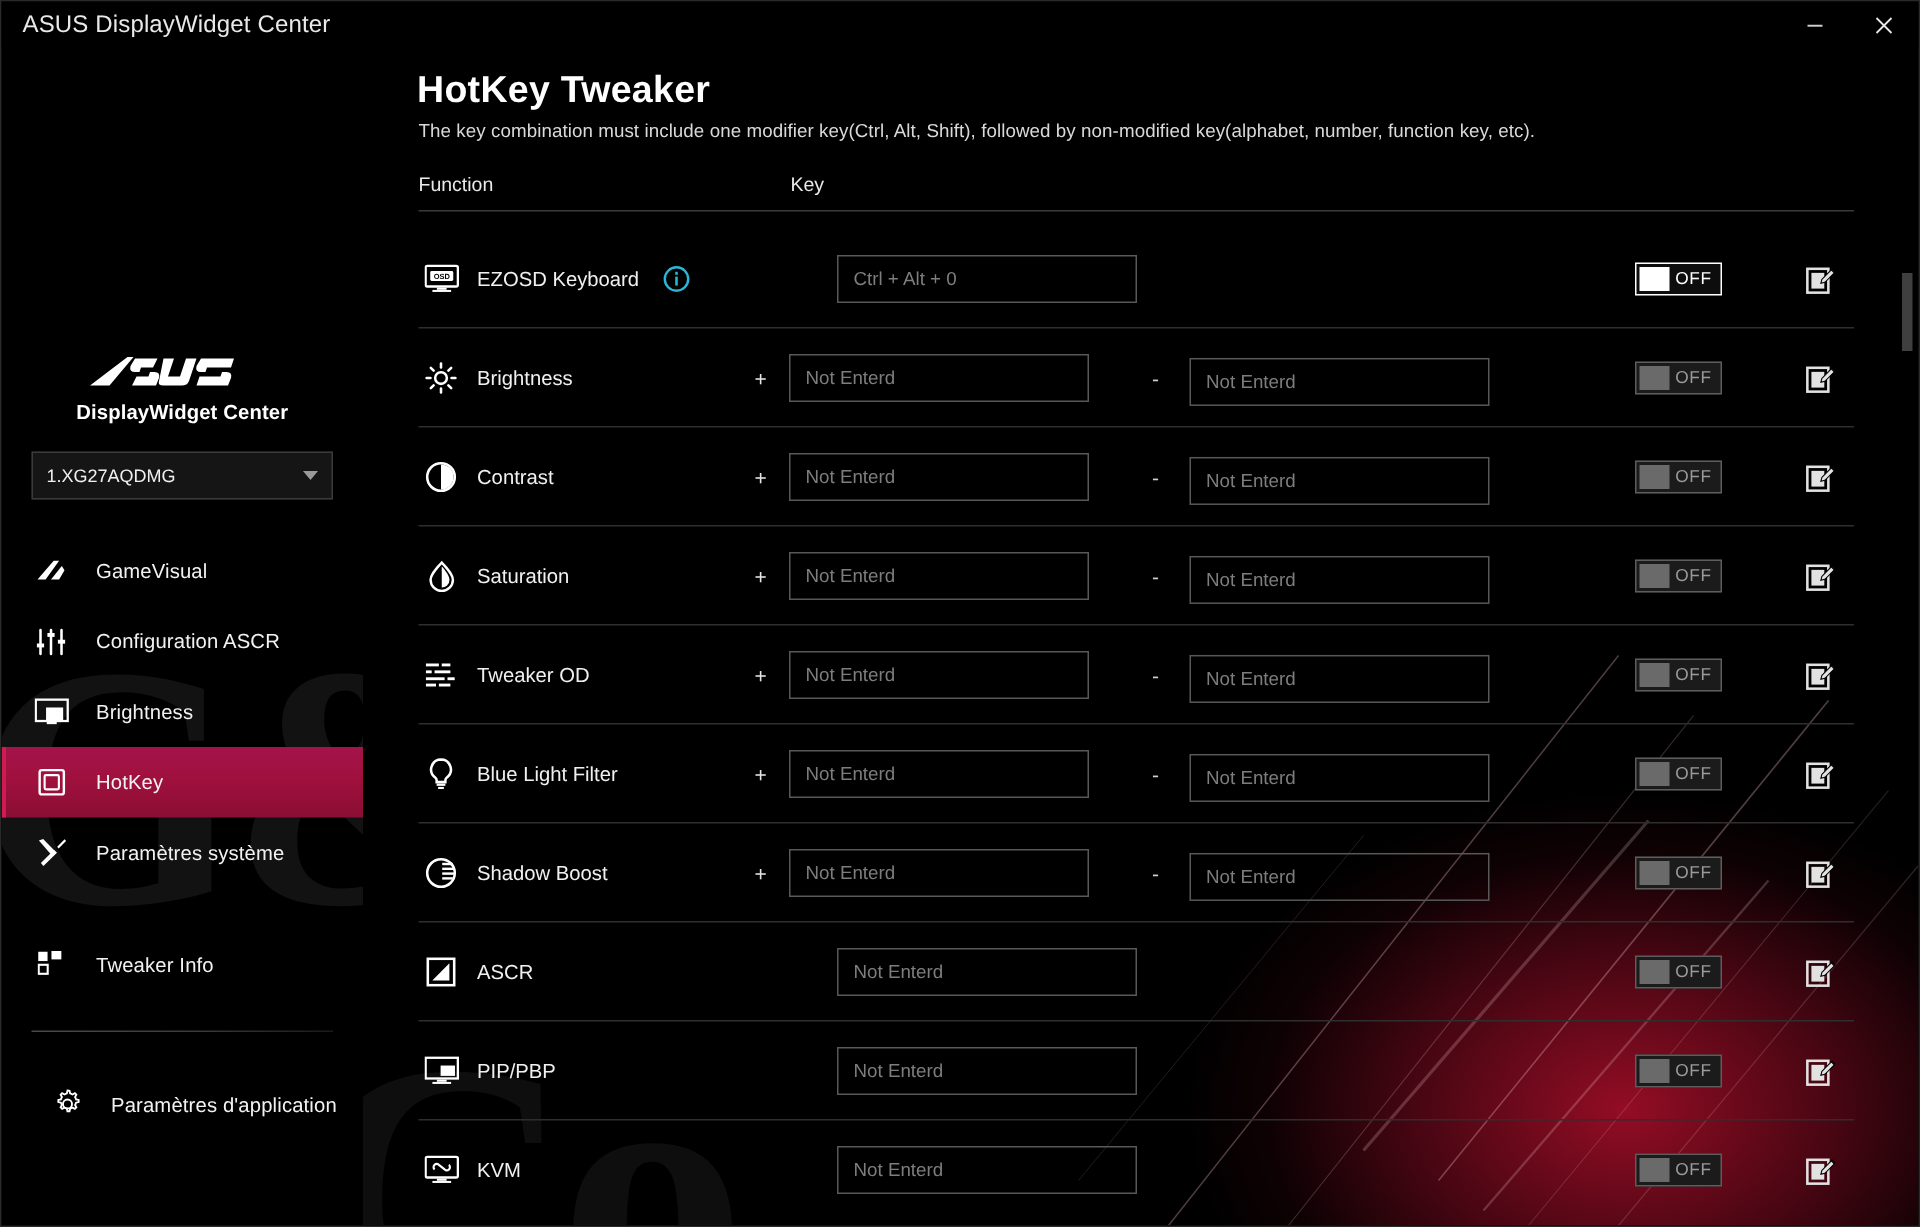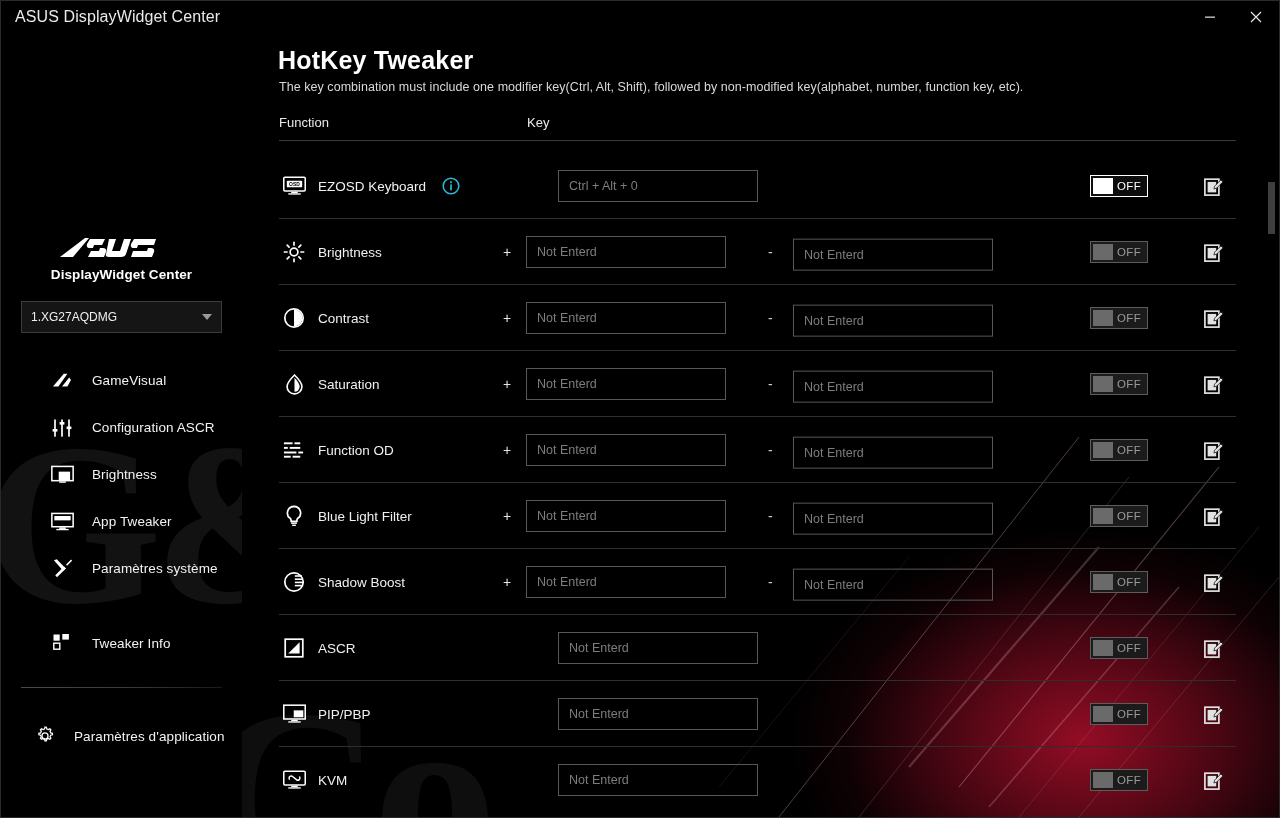--- a/index.html
+++ b/index.html
@@ -70,21 +70,21 @@
     white-space: nowrap; overflow: hidden;
   }
   .caret {
     width: 0; height: 0; border-left: 5px solid transparent;
     border-right: 5px solid transparent; border-top: 6px solid #9a9a9a;
   }
 
   .nav { margin-top: 24px; }
   .nav-item {
     height: 47px; display: flex; align-items: center;
-    padding-left: 48px; position: relative; cursor: pointer;
+    padding-left: 20px; position: relative; cursor: pointer;
   }
   .nav-item .nav-icon {
     width: 26px; height: 24px; display: flex;
     align-items: center; justify-content: center;
     flex: 0 0 26px; color: #fff;
   }
   .nav-item .nav-label {
     margin-left: 17px; font-size: 13.5px; color: #f2f2f2;
     letter-spacing: .1px; white-space: nowrap;
   }
@@ -312,32 +312,30 @@
           <span class="nav-icon">
             <svg width="23" height="19" viewBox="0 0 24 20">
               <rect x="0.8" y="1.5" width="22.4" height="15" fill="none" stroke="#fff" stroke-width="1.6"></rect>
               <rect x="8" y="7" width="12" height="9.5" fill="#fff"></rect>
               <rect x="8.5" y="17.2" width="7" height="1.5" fill="#fff"></rect>
             </svg>
           </span>
           <span class="nav-label">Brightness</span>
         </div>
 
-
-        <div class="nav-item">
+        <div class="nav-item active">
           <span class="nav-icon">
-            <svg width="23" height="19" viewBox="0 0 24 20">
-              <rect x="0.8" y="1.5" width="22.4" height="14" fill="none" stroke="#fff" stroke-width="1.6"></rect>
-              <rect x="3.4" y="4.2" width="17.2" height="4.6" fill="#fff"></rect>
-              <rect x="8.5" y="16.2" width="7" height="1.6" fill="#fff"></rect>
-              <rect x="5.5" y="17.8" width="13" height="1.4" fill="#fff"></rect>
+            <svg width="19" height="19" viewBox="0 0 20 20">
+              <rect x="1.5" y="1.5" width="17" height="17" rx="1.5" fill="none" stroke="#fff" stroke-width="1.7"></rect>
+              <rect x="5" y="5" width="10" height="10" rx="1" fill="none" stroke="#fff" stroke-width="1.5"></rect>
             </svg>
           </span>
-          <span class="nav-label">App Tweaker</span>
-        </div>
+          <span class="nav-label">HotKey</span>
+        </div>
+
 
         <div class="nav-item">
           <span class="nav-icon">
             <svg width="21" height="21" viewBox="0 0 22 22">
               <path d="M2 2.4 L5 1.4 L14.4 11 L11.6 13.4 Z" fill="#fff"></path>
               <path d="M19.4 2.4 L16.8 5.2 L14.4 5.8 L13.4 8.2 L9.6 12.6 L11.8 14.8 L16.2 11 L18.6 10 L19.2 7.6 L21.6 5 Z" fill="#fff" opacity="0"></path>
               <path d="M20 1.6 L14.8 6.8 L15.8 8 L21 2.8 Z" fill="#fff"></path>
               <path d="M13.2 8.4 L5.8 15.8 a2.6 2.6 0 1 0 3.2 3.2 L16.4 11.6 Z" fill="#fff" opacity="0"></path>
               <path d="M12.6 9 L3.4 18.2 L5.2 20.2 L14.6 11 Z" fill="#fff"></path>
               <path d="M15.2 12.4 c2.4 -0.4 4.6 -2.8 4.2 -5.4 l-2.6 2.6 l-2.4 -0.6 l-0.6 -2.4 l-2.6 2.6 c-0.2 2 1.2 3.6 3 3.2 Z" fill="#fff" opacity="0"></path>
@@ -520,21 +518,21 @@
                     <rect x="12" y="1" width="6" height="2"></rect>
                     <rect x="1" y="5.8" width="4" height="2"></rect>
                     <rect x="7" y="5.8" width="11" height="2"></rect>
                     <rect x="1" y="10.6" width="13" height="2"></rect>
                     <rect x="16" y="10.6" width="5" height="2"></rect>
                     <rect x="1" y="15" width="7" height="2"></rect>
                     <rect x="10" y="15" width="8" height="2"></rect>
                   </g>
                 </svg>
               </div>
-              <div class="row-label">Function OD</div>
+              <div class="row-label">Tweaker OD</div>
               <div class="plus-sign">+</div>
               <input class="key-input first" type="text" value="" placeholder="Not Enterd" style="">
               <div class="minus-sign">-</div>
               <input class="key-input second" type="text" value="" placeholder="Not Enterd" style="">
               <div class="toggle">
                 <span class="knob"></span>
                 <span class="tlabel">OFF</span>
               </div>
               <div class="edit-btn"><svg width="20" height="20" viewBox="0 0 20 20">
                   <rect x="0.9" y="3.2" width="14" height="15.9" fill="none" stroke="#e2e2e2" stroke-width="1.7"></rect>

